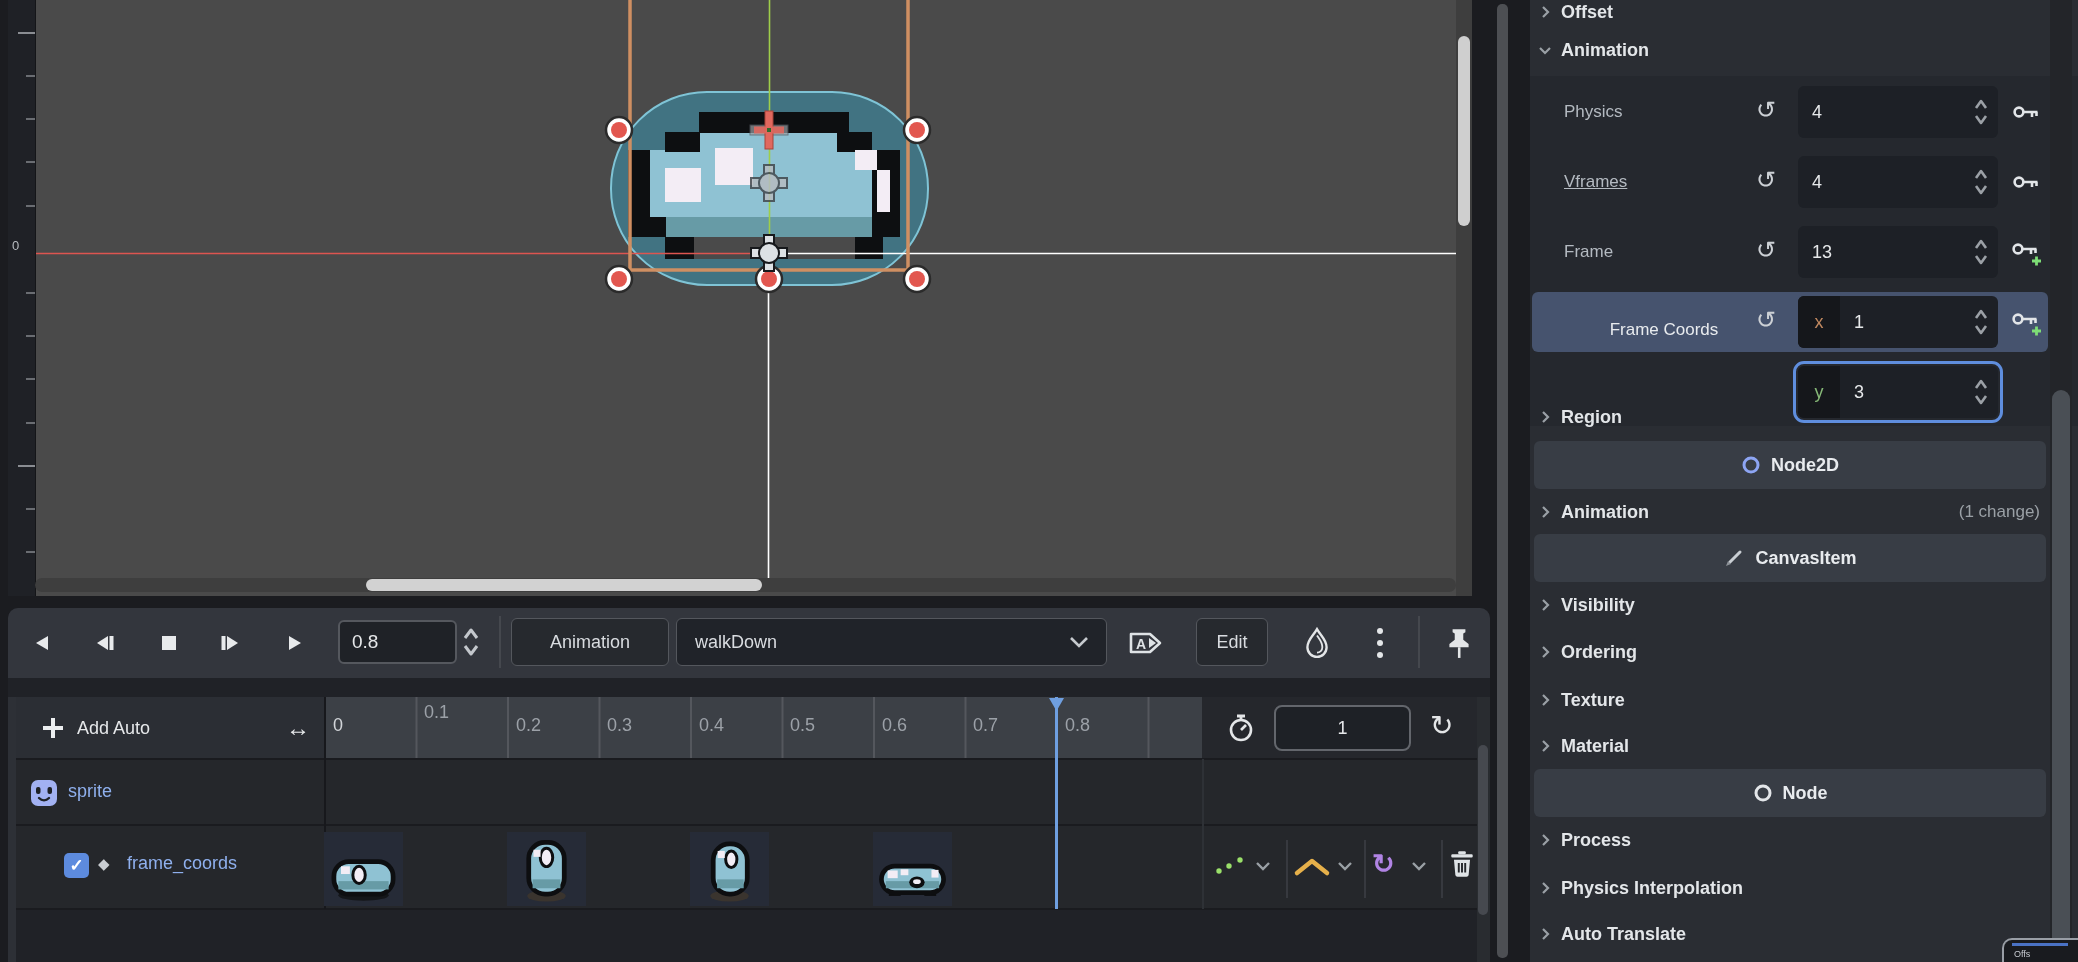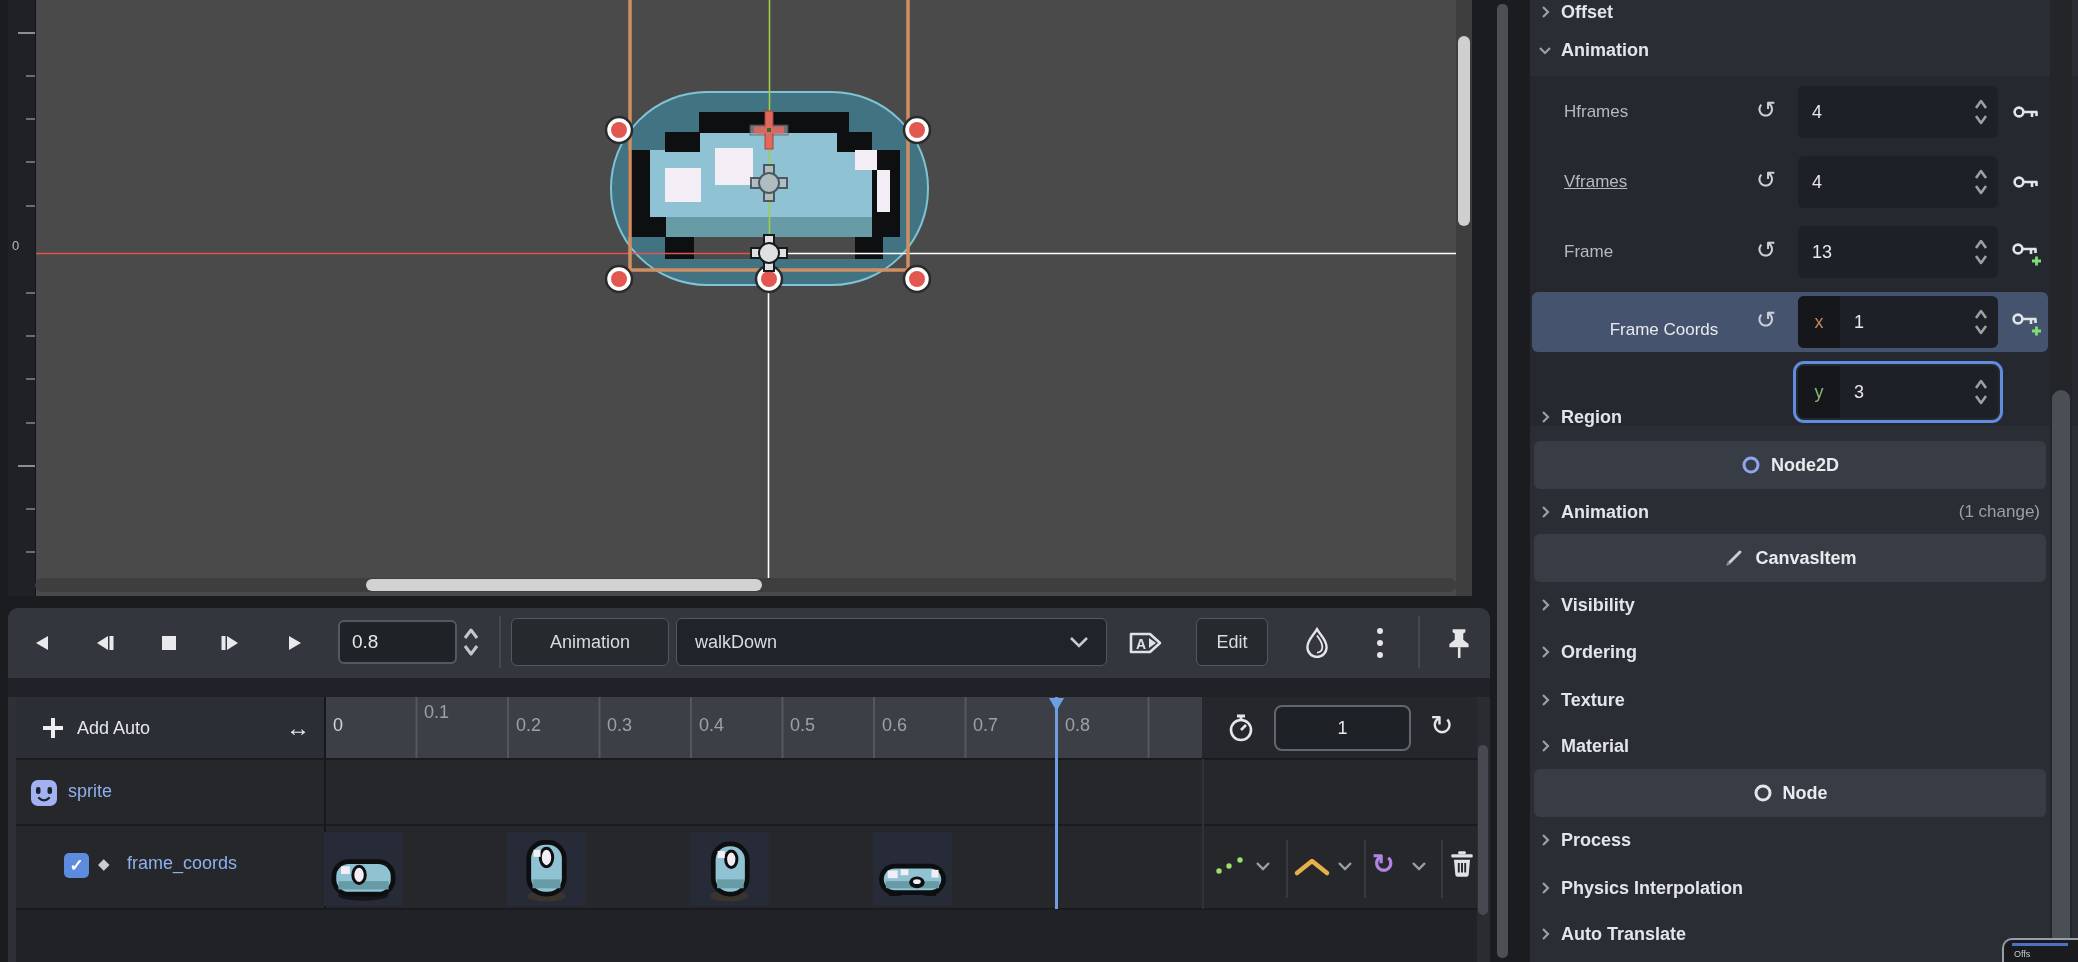--- a/index.html
+++ b/index.html
@@ -431,21 +431,21 @@
     <span class="lbl">Offset</span>
   </div>
 
   <div class="ihdr" style="top:36px;">
     <svg width="14" height="14" viewBox="0 0 14 14">
         <path d="M2 5l5 5 5-5" stroke="#9aa0a6" stroke-width="2.2" fill="none"></path>
       </svg>
     <span class="lbl">Animation</span>
   </div>
 
-  <span class="plabel" style="top:102px;">Hframes</span>
+  <span class="plabel" style="top:102px;">Physics</span>
   <span class="revert" style="top:96px;">↺</span>
   <div class="vbox" style="top:86px;">
     <span class="val">4</span>
     <svg width="18" height="34" viewBox="0 0 18 34" style="margin-right:8px;">
       <path d="M4 13l5-7 5 7" stroke="#9ba0a6" stroke-width="2.6" fill="none" stroke-linejoin="round"></path>
         <path d="M4 21l5 7 5-7" stroke="#9ba0a6" stroke-width="2.6" fill="none" stroke-linejoin="round"></path>
     </svg>
   </div>
   <div class="keybtn" style="top:95px;">
     <svg width="30" height="26" viewBox="0 0 30 26">

